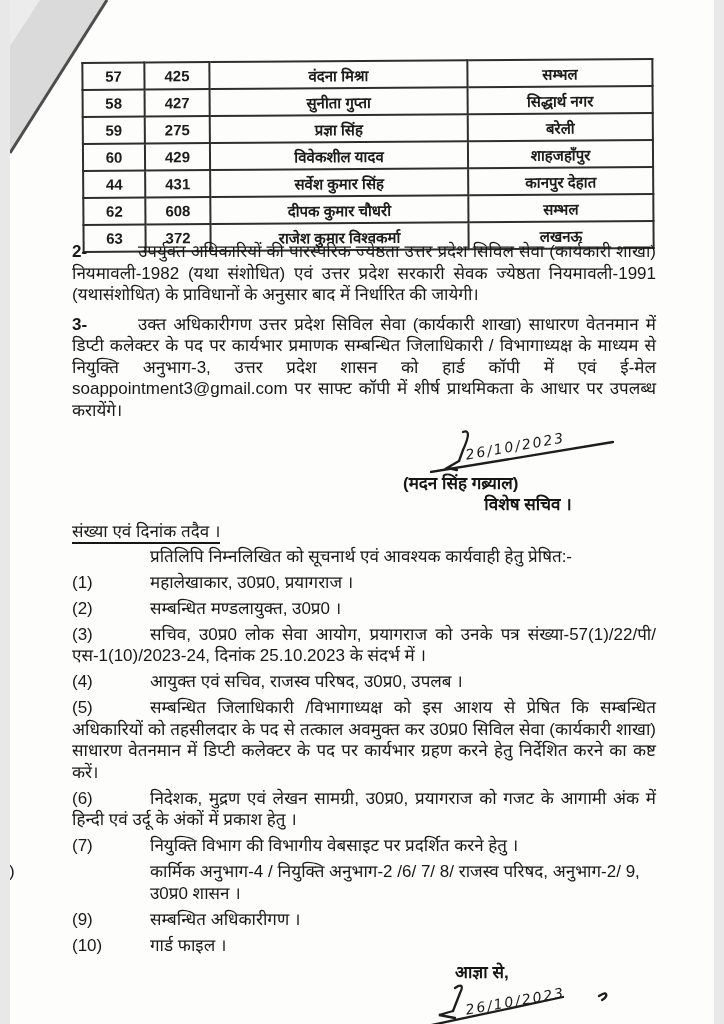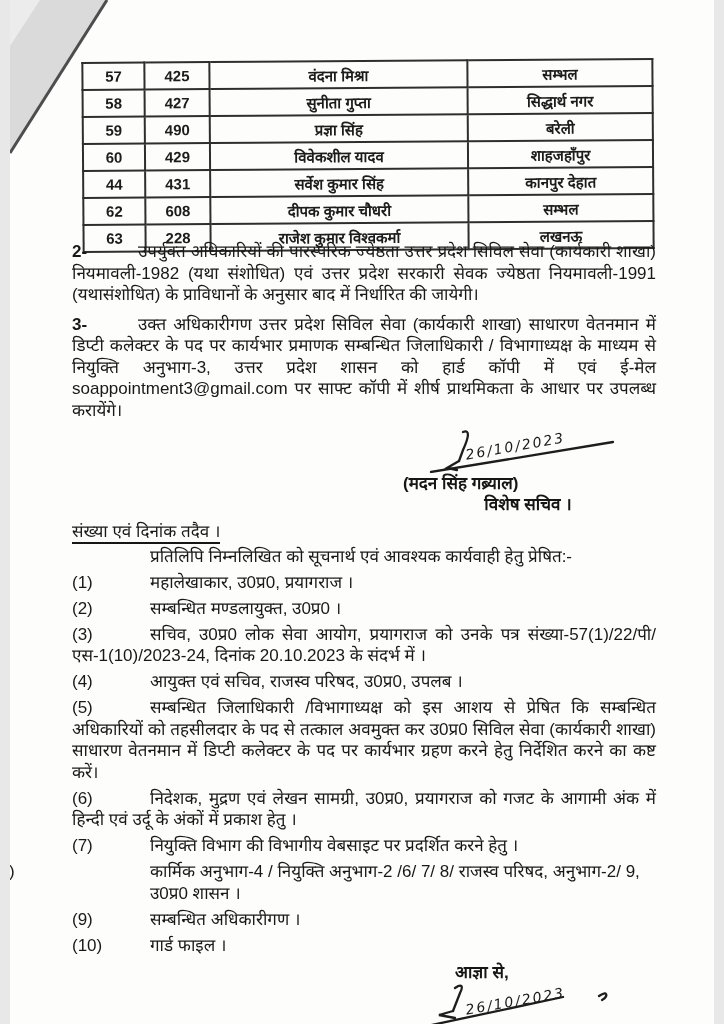--- a/index.html
+++ b/index.html
@@ -82,21 +82,21 @@
         <td class="col-dist">सम्भल</td>
       </tr>
       <tr>
         <td>58</td>
         <td>427</td>
         <td>सुनीता गुप्ता</td>
         <td>सिद्धार्थ नगर</td>
       </tr>
       <tr>
         <td>59</td>
-        <td>490</td>
+        <td>275</td>
         <td>प्रज्ञा सिंह</td>
         <td>बरेली</td>
       </tr>
       <tr>
         <td>60</td>
         <td>429</td>
         <td>विवेकशील यादव</td>
         <td>शाहजहाँपुर</td>
       </tr>
       <tr>
@@ -106,21 +106,21 @@
         <td>कानपुर देहात</td>
       </tr>
       <tr>
         <td>62</td>
         <td>608</td>
         <td>दीपक कुमार चौधरी</td>
         <td>सम्भल</td>
       </tr>
       <tr>
         <td>63</td>
-        <td>228</td>
+        <td>372</td>
         <td>राजेश कुमार विश्वकर्मा</td>
         <td>लखनऊ</td>
       </tr>
     </tbody>
   </table>
 
   <div class="content">
 
     <div class="para">
       <span class="pnum">2-</span><span>उपर्युक्त अधिकारियों की पारस्परिक ज्येष्ठता उत्तर प्रदेश सिविल सेवा (कार्यकारी शाखा) नियमावली-1982 (यथा संशोधित) एवं उत्तर प्रदेश सरकारी सेवक ज्येष्ठता नियमावली-1991 (यथासंशोधित) के प्राविधानों के अनुसार बाद में निर्धारित की जायेगी।</span>
@@ -149,21 +149,21 @@
     <div class="intro">प्रतिलिपि निम्नलिखित को सूचनार्थ एवं आवश्यक कार्यवाही हेतु प्रेषित:-</div>
 
     <div>
       <div class="copy-item">
         <span class="inum">(1)</span><span>महालेखाकार, उ0प्र0, प्रयागराज ।</span>
       </div>
       <div class="copy-item">
         <span class="inum">(2)</span><span>सम्बन्धित मण्डलायुक्त, उ0प्र0 ।</span>
       </div>
       <div class="copy-item multi">
-        <span class="inum">(3)</span><span>सचिव, उ0प्र0 लोक सेवा आयोग, प्रयागराज को उनके पत्र संख्या-57(1)/22/पी/एस-1(10)/2023-24, दिनांक 20.10.2023 के संदर्भ में ।</span>
+        <span class="inum">(3)</span><span>सचिव, उ0प्र0 लोक सेवा आयोग, प्रयागराज को उनके पत्र संख्या-57(1)/22/पी/एस-1(10)/2023-24, दिनांक 25.10.2023 के संदर्भ में ।</span>
       </div>
       <div class="copy-item">
         <span class="inum">(4)</span><span>आयुक्त एवं सचिव, राजस्व परिषद, उ0प्र0, उपलब ।</span>
       </div>
       <div class="copy-item multi">
         <span class="inum">(5)</span><span>सम्बन्धित जिलाधिकारी /विभागाध्यक्ष को इस आशय से प्रेषित कि सम्बन्धित अधिकारियों को तहसीलदार के पद से तत्काल अवमुक्त कर उ0प्र0 सिविल सेवा (कार्यकारी शाखा) साधारण वेतनमान में डिप्टी कलेक्टर के पद पर कार्यभार ग्रहण करने हेतु निर्देशित करने का कष्ट करें।</span>
       </div>
       <div class="copy-item multi">
         <span class="inum">(6)</span><span>निदेशक, मुद्रण एवं लेखन सामग्री, उ0प्र0, प्रयागराज को गजट के आगामी अंक में हिन्दी एवं उर्दू के अंकों में प्रकाश हेतु ।</span>
       </div>

